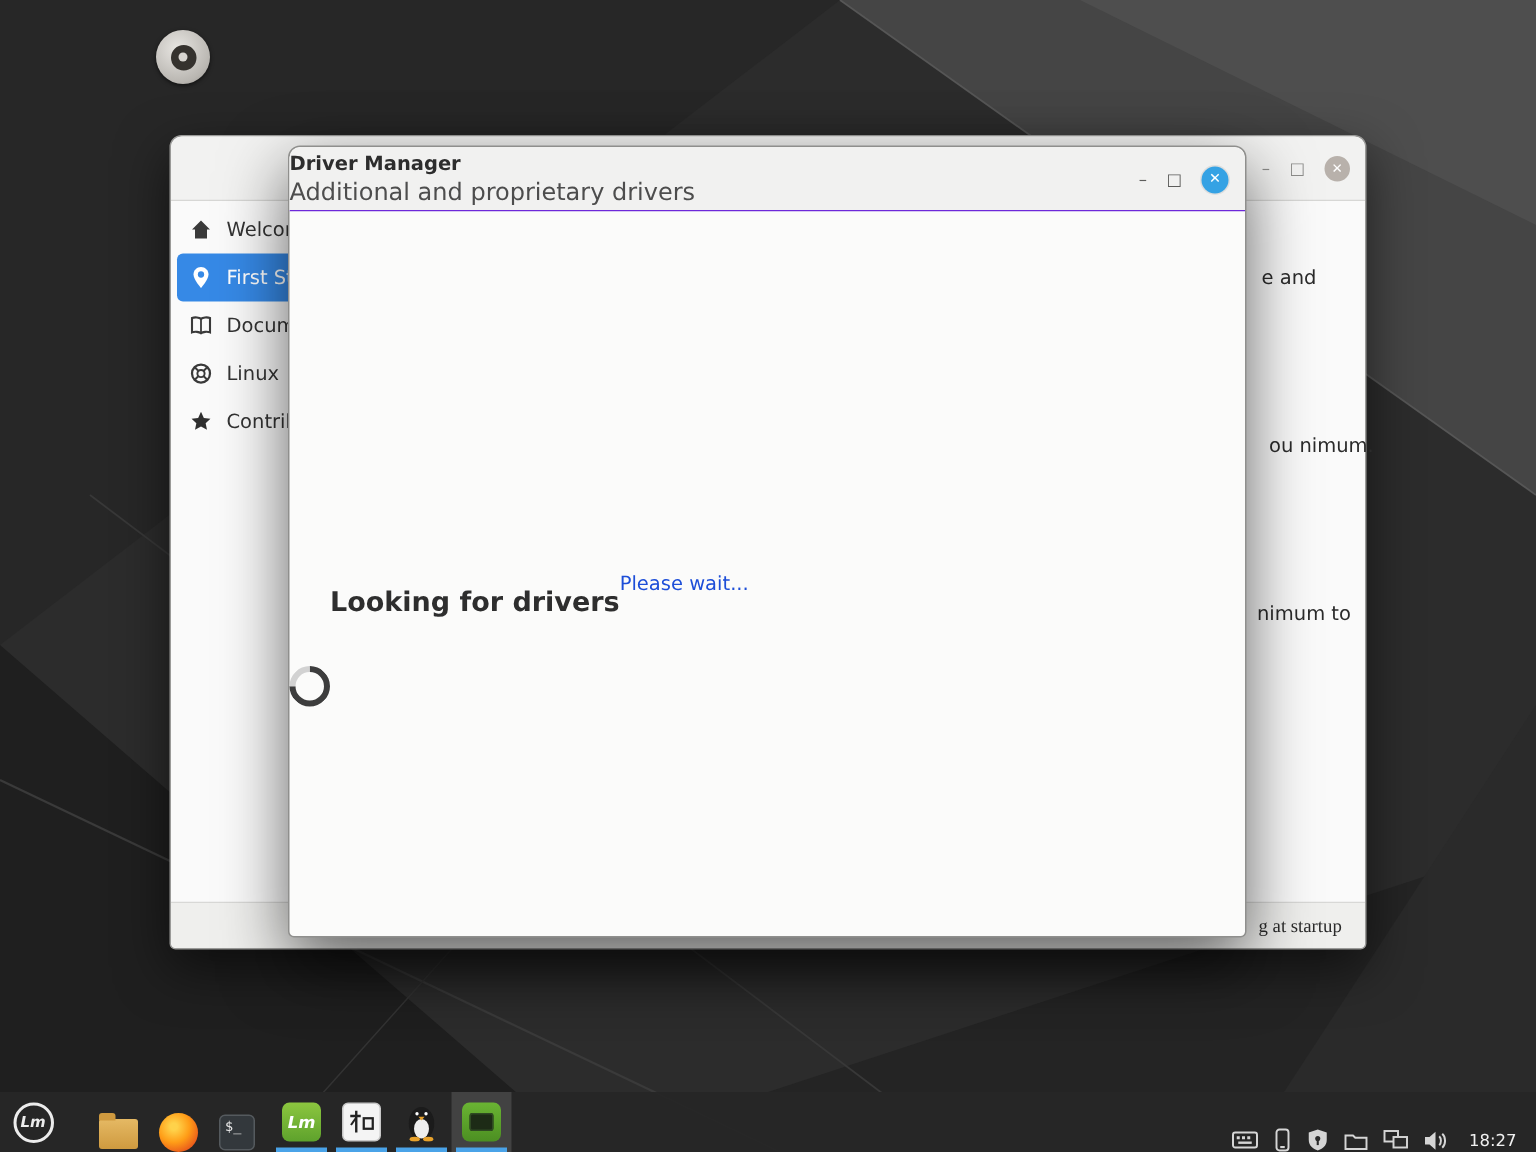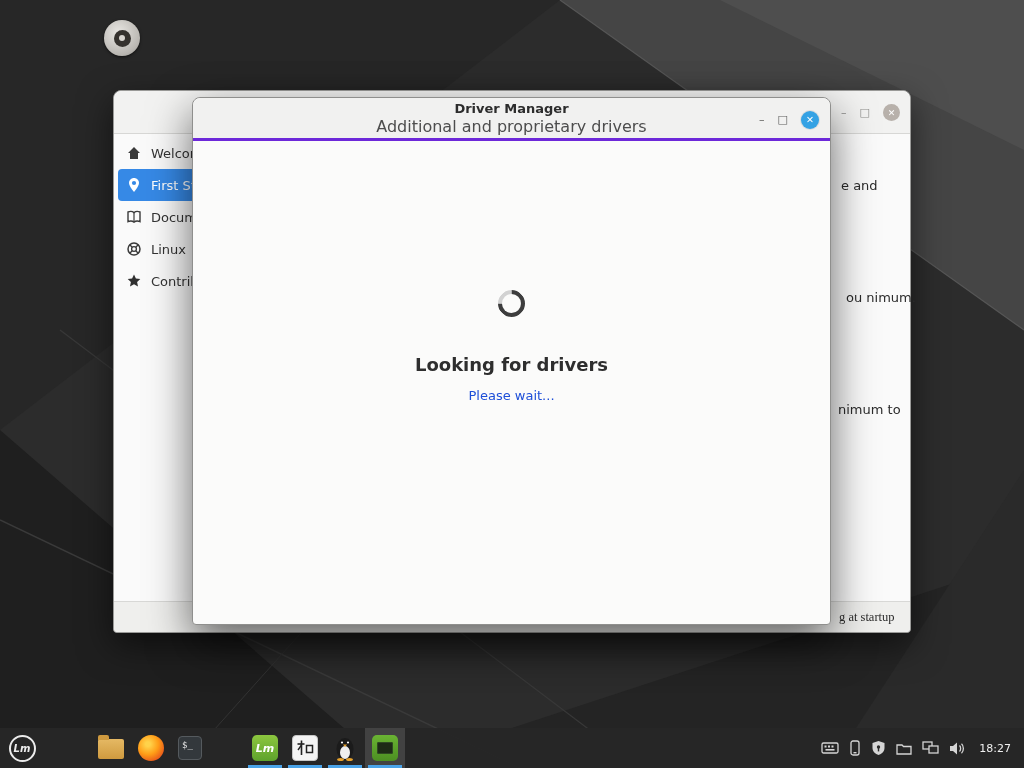--- a/index.html
+++ b/index.html
@@ -35,37 +35,37 @@
   .ww-frag { position:absolute; font-size:13px; color:#2b2b2b; white-space:nowrap; }
   .ww-footer { position:absolute; left:0; right:0; bottom:0; height:31px; background:#efefed;
                border-top:1px solid #d8d8d6; border-radius:0 0 4px 4px; }
   .ww-footer .ww-frag { top:8px; font-size:12.5px; }
 
   
   #dm-win { position:absolute; left:192px; top:97px; width:639px; height:528px; z-index:3;
             background:#fbfbfa; border-radius:8px 8px 4px 4px; border:1px solid #8f8f8d;
             box-shadow:0 16px 44px rgba(0,0,0,.6); }
   .dm-header { position:absolute; left:0; top:0; right:0; height:43px; background:#f1f1f0;
-               border-bottom:3px solid #6d28d9; border-radius:8px 8px 0 0;
-               display:flex; flex-direction:column; align-items:center; justify-content:center; }
+               border-bottom:1px solid #6d28d9; border-radius:8px 8px 0 0;
+               display:flex; flex-direction:column; justify-content:center; }
   .dm-title { font-size:13px; font-weight:bold; color:#2d2d2d; }
   .dm-subtitle { font-size:16px; color:#4d4d4d; margin-top:1px; }
   .dm-controls { position:absolute; right:11px; top:0; height:43px; display:flex; align-items:center; gap:13px; }
   .dm-ctrl-glyph { font-size:11px; color:#5d5d5b; line-height:1; }
   .dm-close { width:18px; height:18px; border-radius:50%; background:#35a2e4; color:#fff; font-size:9.5px;
               display:flex; align-items:center; justify-content:center; box-shadow:0 0 0 1px rgba(0,0,0,.08); }
-  .dm-body { position:absolute; left:0; top:43px; right:0; bottom:0; display:flex; flex-direction:column; align-items:center; }
+  .dm-body { position:absolute; left:0; top:43px; right:0; bottom:0; display:flex; flex-direction:row; align-items:center; }
   .spinner { margin-top:149px; width:27px; height:27px; border-radius:50%;
              border:4px solid #3d3d3d; border-left-color:#d2d2d2; transform:rotate(45deg); }
   .dm-heading { margin-top:37px; font-size:18px; font-weight:bold; color:#2e2e2e; }
   .dm-wait { margin-top:13px; font-size:13px; color:#1d4ed8; }
 
   
   #taskbar { position:absolute; left:0; right:0; bottom:0; height:40px; z-index:10;
-             background:rgba(38,38,38,.97); display:flex; align-items:center;gap:32px; }
+             background:rgba(38,38,38,.97); display:flex; align-items:flex-end; }
   .menu-btn { width:44px; height:40px; display:flex; align-items:center; justify-content:center; }
   .menu-circle { width:27px; height:27px; border:2px solid #ececec; border-radius:50%;
                  display:flex; align-items:center; justify-content:center;
                  color:#ececec; font-size:10px; font-weight:bold; font-style:italic; }
   .launchers { display:flex; align-items:center; gap:14px; margin-left:22px; }
   .folder-ic { width:26px; height:20px; position:relative; background:linear-gradient(#e5b964,#cf9a3f);
                border-radius:2px; margin-top:2px; }
   .folder-ic::before { content:""; position:absolute; left:0; top:-4px; width:11px; height:5px;
                        background:#cf9a3f; border-radius:2px 2px 0 0; }
   .firefox-ic { width:26px; height:26px; border-radius:50%;

